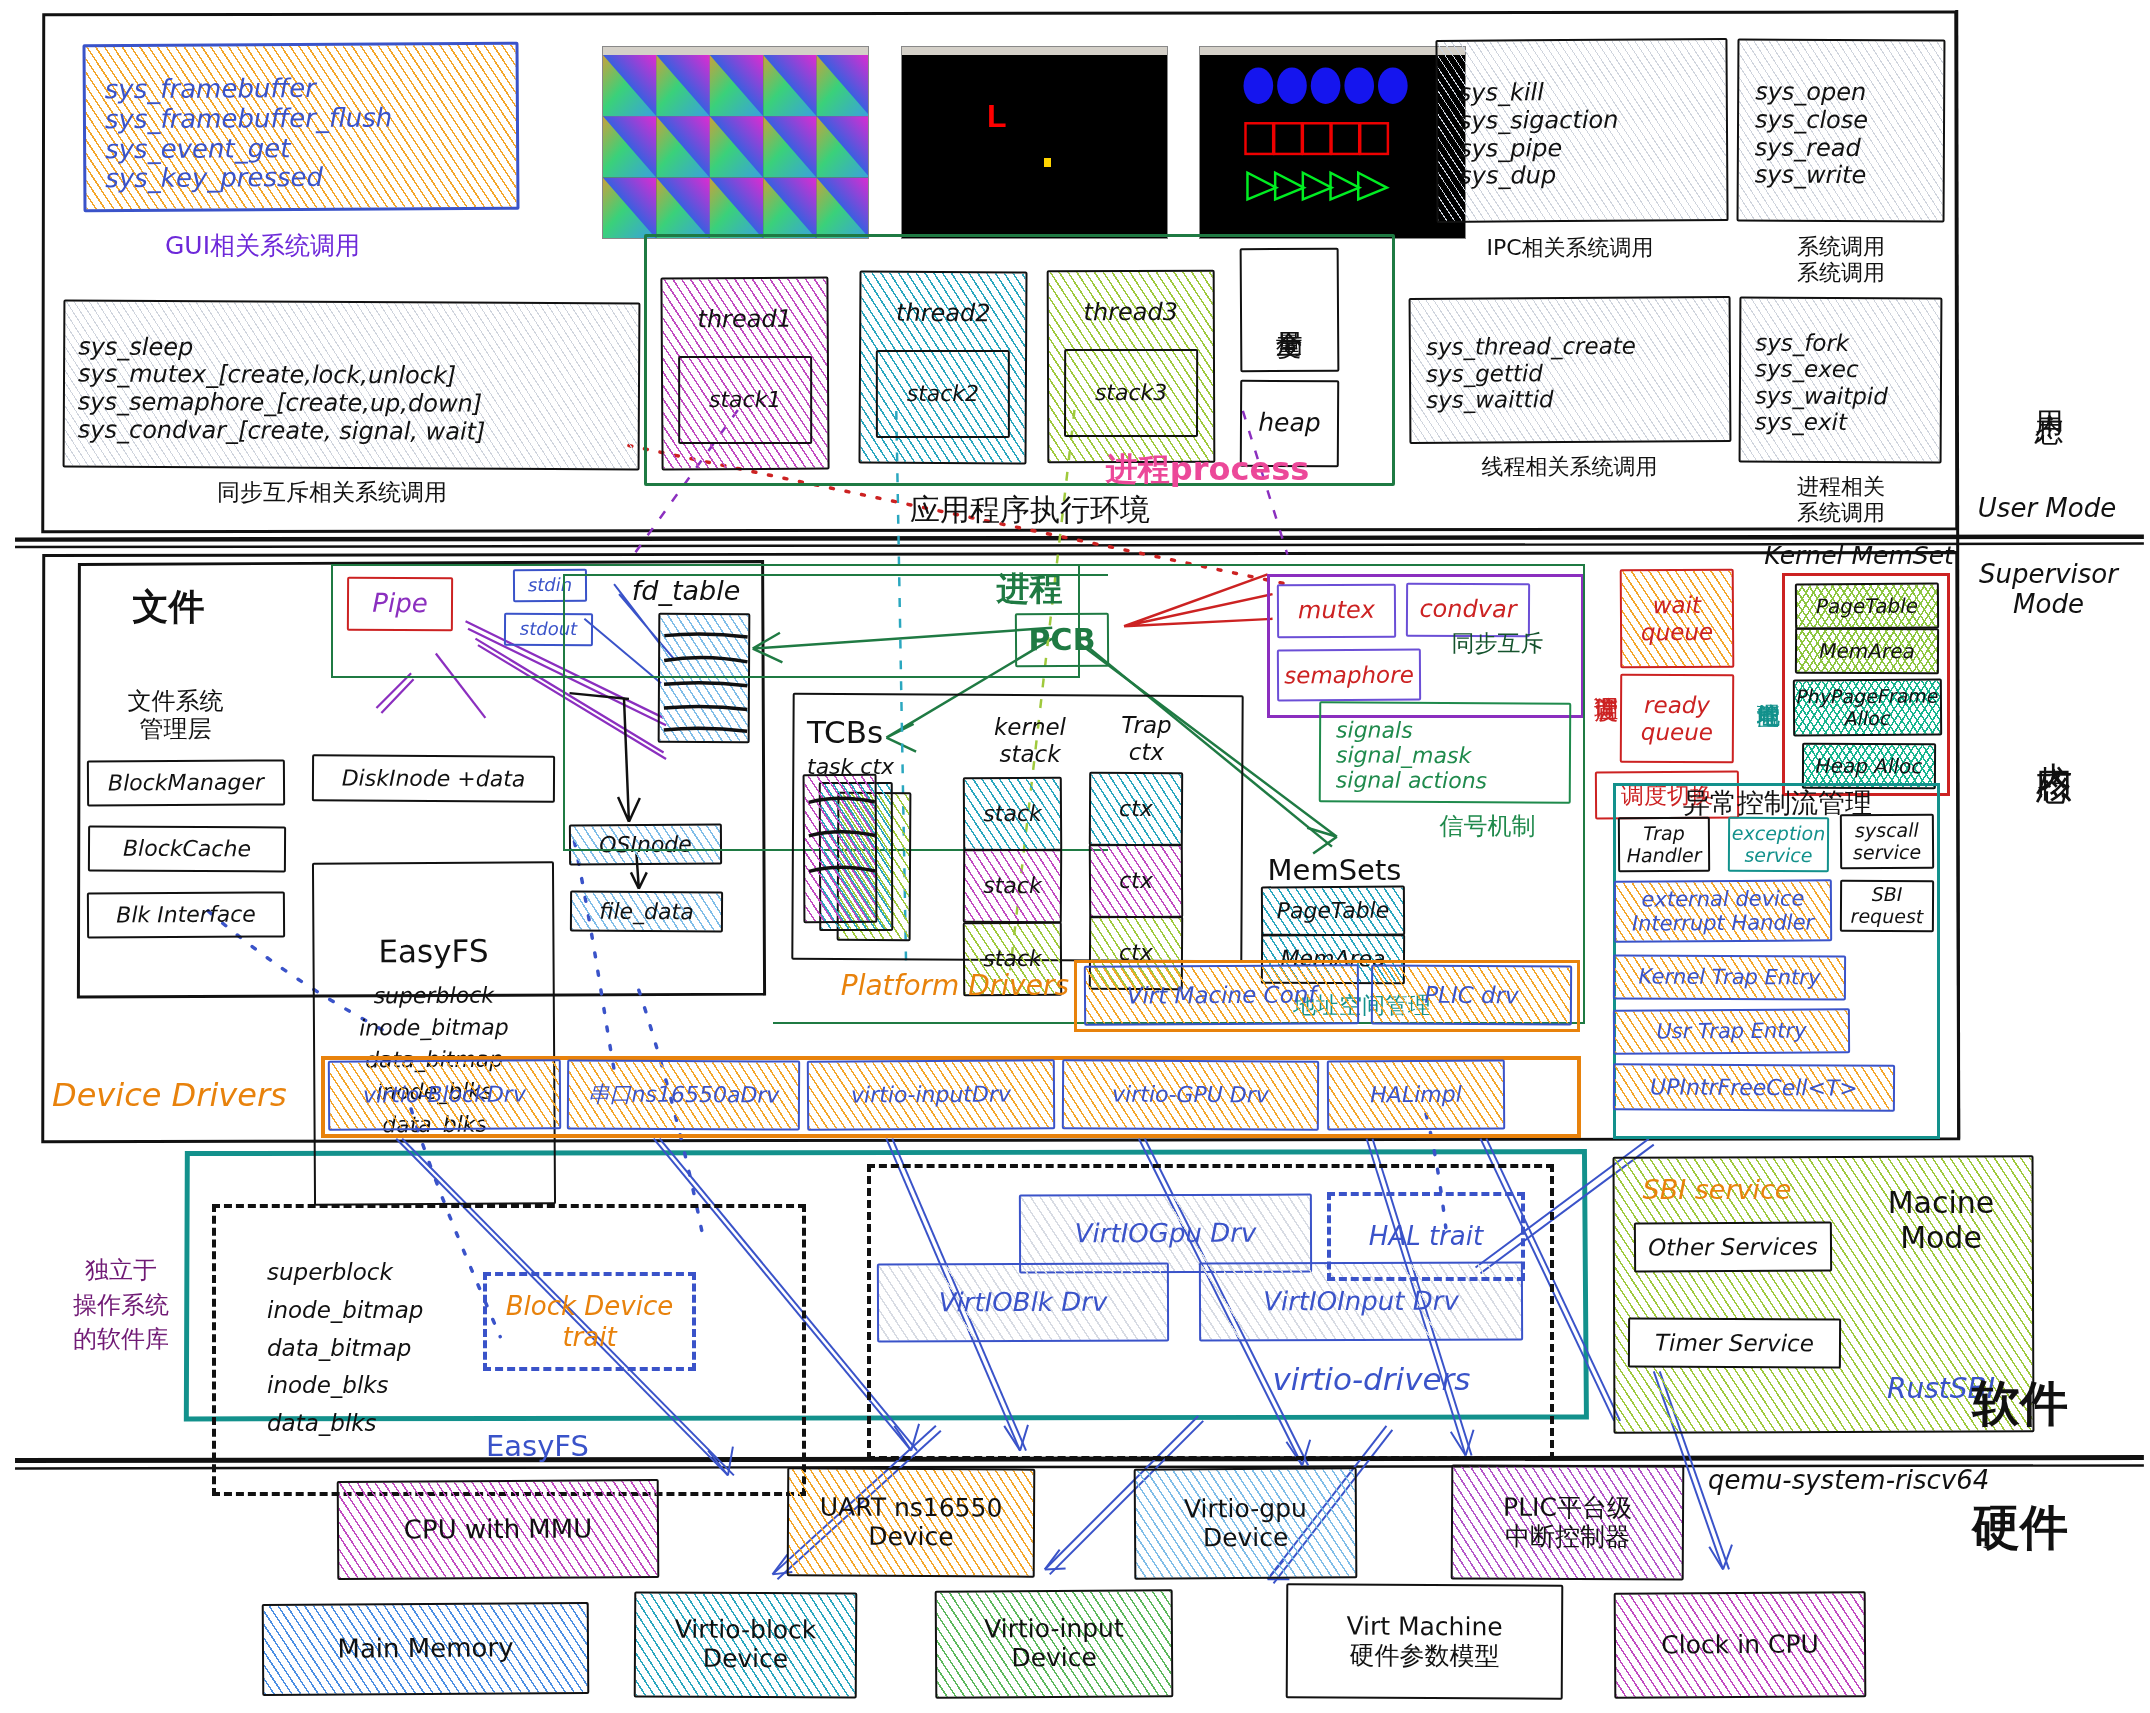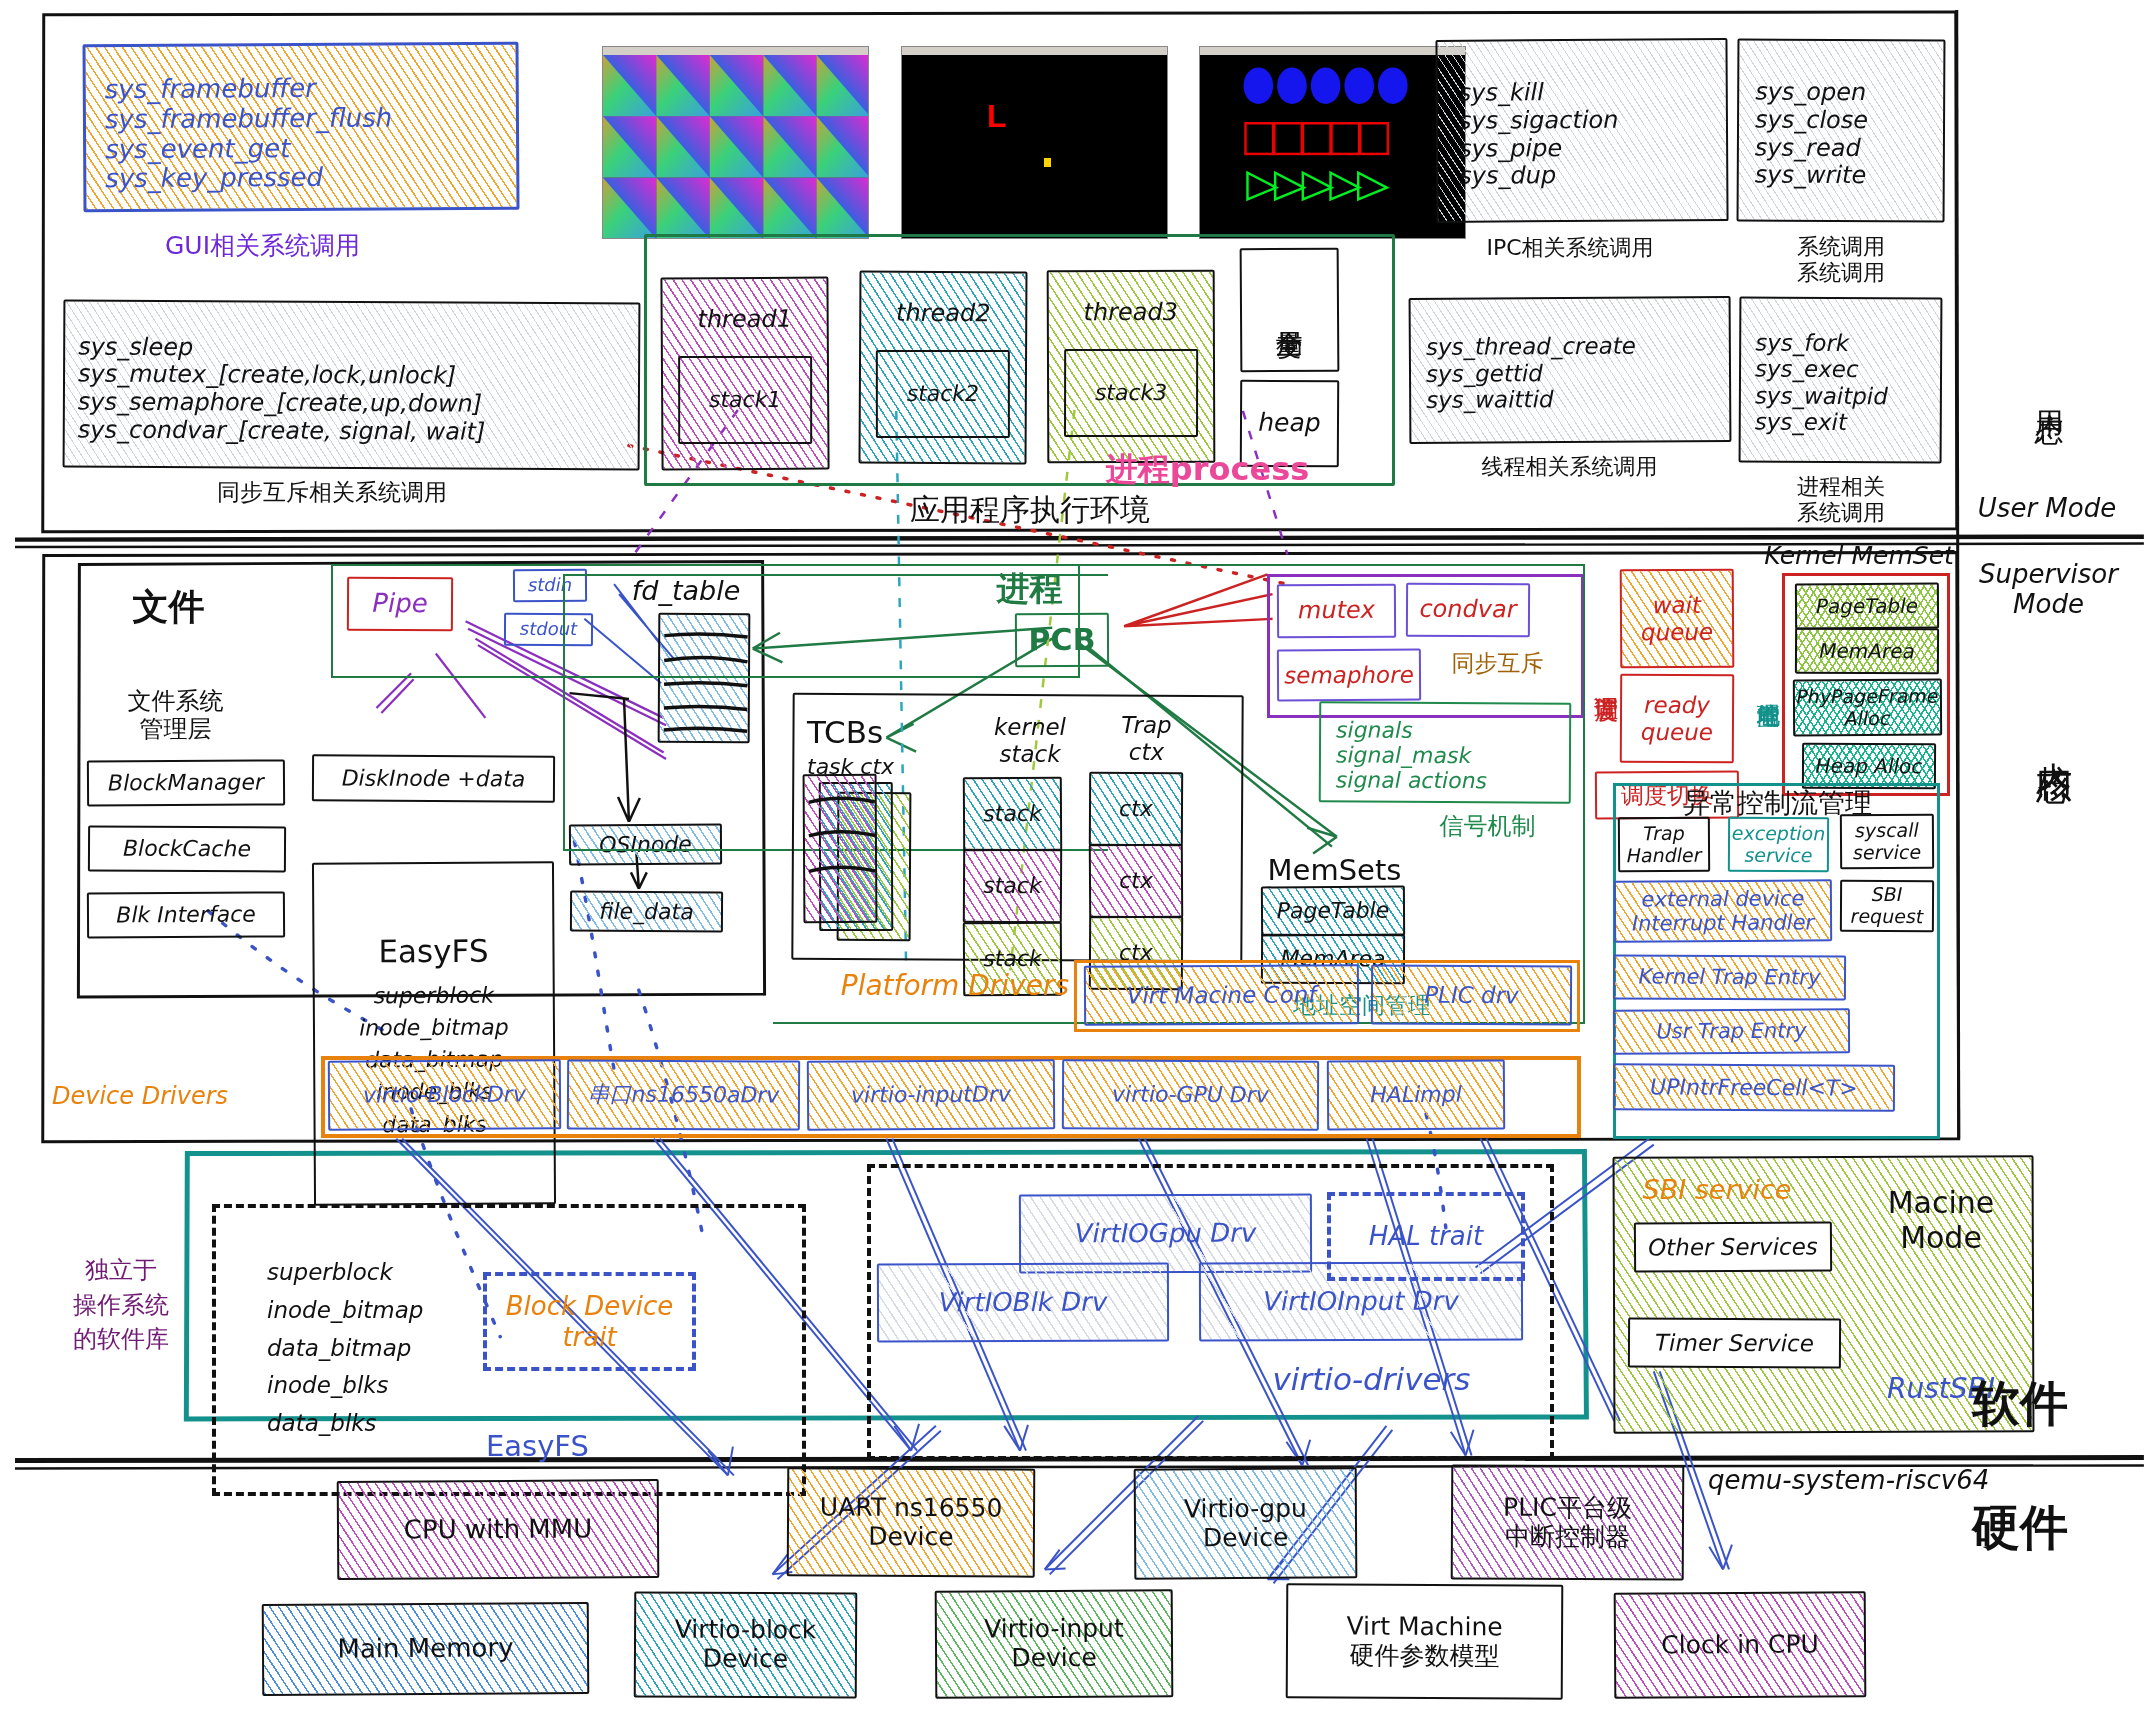--- a/index.html
+++ b/index.html
@@ -448,21 +448,21 @@
   <div class="abs" style="left:1267px;top:574px;width:317px;height:144px;border:3px solid #8B2FBF;"></div>
   <div class="bx r1" style="left:1277px;top:584px;width:119px;height:54px;border-color:#6b4fd6;border-width:2px;font-size:24px;color:#CC2222;font-style:italic;">
     <span>mutex</span>
     </div>
   <div class="bx r2" style="left:1406px;top:583px;width:124px;height:54px;border-color:#6b4fd6;border-width:2px;font-size:24px;color:#CC2222;font-style:italic;">
     <span>condvar</span>
     </div>
   <div class="bx r1" style="left:1277px;top:649px;width:144px;height:52px;border-color:#6b4fd6;border-width:2px;font-size:23px;color:#CC2222;font-style:italic;">
     <span>semaphore</span>
     </div>
-  <div class="lbl" style="left:1423px;top:648px;width:149px;height:31px;font-size:23px;color:#a16207;">同步互斥</div>
+  <div class="lbl" style="left:1423px;top:628px;width:149px;height:31px;font-size:23px;color:#14532d;">同步互斥</div>
 
   <div class="bx r2 ml" style="left:1319px;top:702px;width:252px;height:101px;border-color:#1F8A4C;border-width:2.5px;
               padding:6px 0 0 15px;font-size:22px;font-style:italic;color:#1F8A4C;">
     <span>signals</span>
     <span>signal_mask</span>
     <span>signal actions</span>
   </div>
   <div class="lbl" style="left:1406px;top:811px;width:163px;height:31px;font-size:24px;color:#1F8A4C;">信号机制</div>
 
   <div class="abs" style="left:773px;top:564px;width:812px;height:460px;border:2.5px solid #1F7A43;border-left:none;"></div>
@@ -534,21 +534,21 @@
 
   <div class="lbl" style="left:772px;top:968px;width:297px;height:36px;font-size:28px;font-style:italic;color:#E8820C;justify-content:flex-end;">Platform Drivers</div>
   <div class="abs" style="left:1074px;top:960px;width:506px;height:72px;border:3.5px solid #E8820C;"></div>
   <div class="bx r1 h-orange" style="left:1084px;top:965px;width:275px;height:60px;border-color:#3A53C9;border-width:2.5px;font-size:23px;font-style:italic;color:#3A53C9;">
     <span>Virt Macine Conf</span>
     </div>
   <div class="bx r2 h-orange" style="left:1371px;top:965px;width:201px;height:60px;border-color:#3A53C9;border-width:2.5px;font-size:23px;font-style:italic;color:#3A53C9;">
     <span>PLIC drv</span>
     </div>
 
-  <div class="lbl" style="left:40px;top:1078px;width:277px;height:36px;font-size:24px;font-style:italic;color:#E8820C;justify-content:flex-start;padding-left:12px;">Device Drivers</div>
+  <div class="lbl" style="left:40px;top:1078px;width:277px;height:36px;font-size:32px;font-style:italic;color:#E8820C;justify-content:flex-start;padding-left:12px;">Device Drivers</div>
   <div class="abs" style="left:321px;top:1056px;width:1260px;height:82px;border:4px solid #E8820C;"></div>
   <div class="bx r1 h-orange" style="left:328px;top:1060px;width:233px;height:70px;border-color:#3A53C9;border-width:2.5px;font-size:22px;font-style:italic;color:#3A53C9;">
     <span>virtio-BlockDrv</span>
     </div>
   <div class="bx r2 h-orange" style="left:567px;top:1060px;width:233px;height:70px;border-color:#3A53C9;border-width:2.5px;font-size:22px;font-style:italic;color:#3A53C9;">
     <span>串口ns16550aDrv</span>
     </div>
   <div class="bx r1 h-orange" style="left:807px;top:1060px;width:248px;height:70px;border-color:#3A53C9;border-width:2.5px;font-size:22px;font-style:italic;color:#3A53C9;">
     <span>virtio-inputDrv</span>
     </div>

